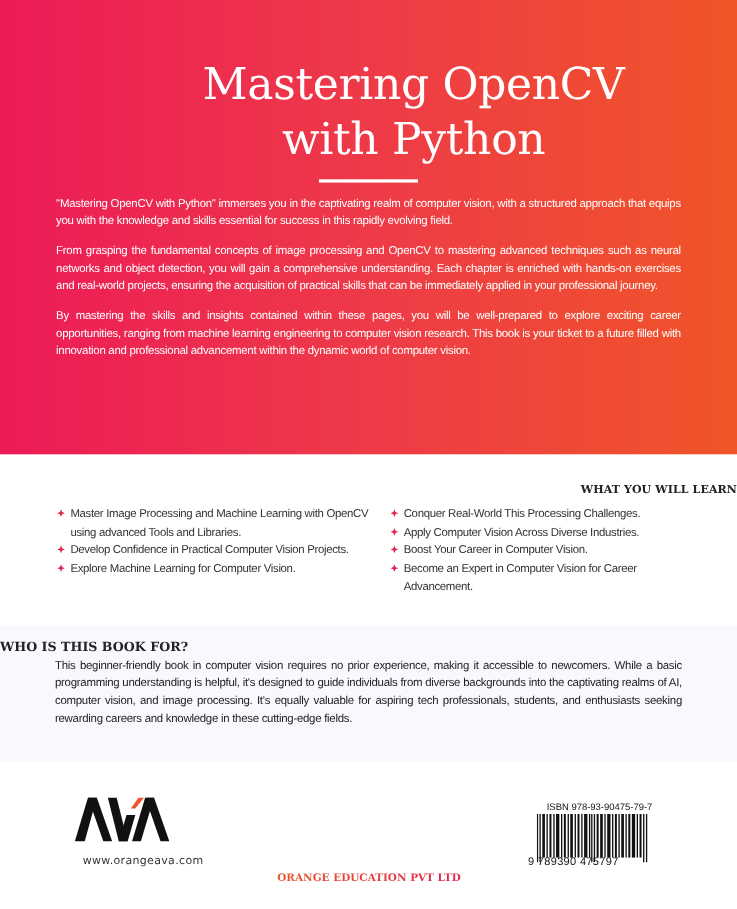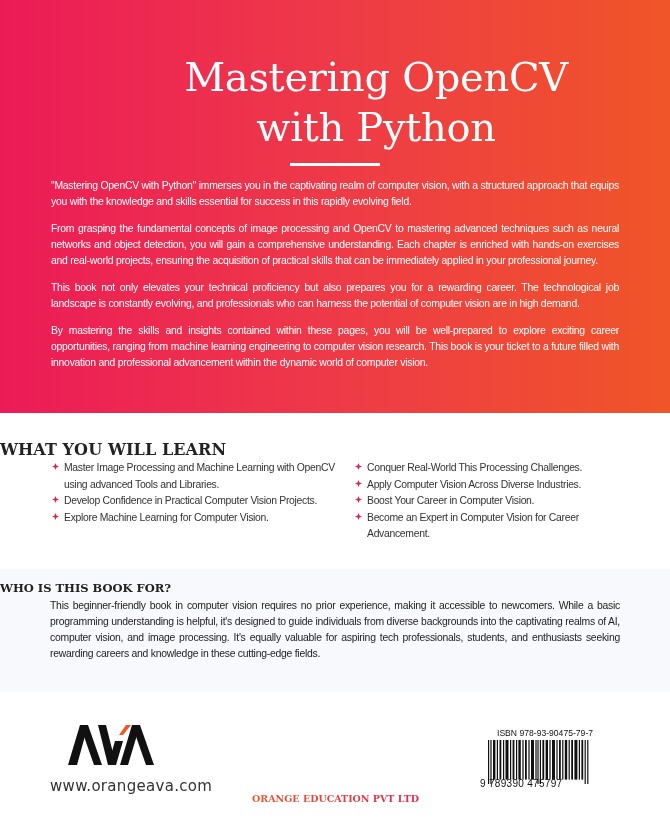--- a/index.html
+++ b/index.html
@@ -19,22 +19,22 @@
     position: absolute; left: 290px; top: 163px; width: 90px; height: 3px; background: #fff;
   }
   .hero-body {
     position: absolute; left: 51px; top: 178px; width: 568px;
     color: #fff; font-size: 10.4px; line-height: 16px; text-align: justify;
     letter-spacing: -0.25px;
   }
   .hero-body p { margin-bottom: 11px; }
 
   .learn-title {
-    position: absolute; left: 0; top: 440px; width: 670px; text-align: left;
-    font-family: "DejaVu Serif", serif; font-weight: bold; font-size: 16px; color: #222;
+    position: absolute; left: 0; top: 440px; width: 670px; text-align: right;
+    font-family: "DejaVu Serif", serif; font-weight: bold; font-size: 10px; color: #222;
     letter-spacing: 0.1px;
   }
   .learn-col {
     position: absolute; top: 460px; list-style: none;
     font-size: 10.4px; line-height: 16.6px; color: #333; letter-spacing: -0.3px;
   }
   .learn-col.left { left: 50px; width: 300px; }
   .learn-col.right { left: 353px; width: 285px; }
   .learn-col li { position: relative; padding-left: 14px; }
   .bullet {
@@ -49,21 +49,21 @@
     font-family: "DejaVu Serif", serif; font-weight: bold; font-size: 11.5px; color: #222;
   }
   .who-body {
     position: absolute; left: 50px; top: 598px; width: 570px;
     font-size: 10.4px; line-height: 16px; text-align: justify; color: #222; letter-spacing: -0.25px;
   }
 
   .logo { position: absolute; left: 68px; top: 725px; width: 86px; height: 40px; }
   .website {
     position: absolute; left: 50px; top: 777px; width: 135px; text-align: right;
-    font-family: "DejaVu Sans", sans-serif; font-size: 15px; color: #333; letter-spacing: 0.3px;
+    font-family: "DejaVu Sans", sans-serif; font-size: 10px; color: #333; letter-spacing: 0.3px;
   }
   .publisher {
     position: absolute; left: 248px; top: 753px; width: 175px; text-align: center;
     font-family: "DejaVu Serif", serif; font-weight: bold; font-size: 9.5px;
     background: linear-gradient(90deg, #e9572c, #e0254d);
     -webkit-background-clip: text; background-clip: text; color: transparent; margin-top: 40px;
   }
   .isbn {
     position: absolute; left: 480px; top: 728px; width: 120px; font-size: 8.6px;
     color: #111; font-family: "Liberation Sans", sans-serif; margin-left: 17px;
@@ -79,21 +79,20 @@
 
 <div class="hero">
   <h1 class="title">
     <span>Mastering OpenCV</span><br>
     <span>with Python</span>
   </h1>
   <div class="title-rule"></div>
   <div class="hero-body">
     <p>"Mastering OpenCV with Python" immerses you in the captivating realm of computer vision, with a structured approach that equips you with the knowledge and skills essential for success in this rapidly evolving field.</p>
     <p>From grasping the fundamental concepts of image processing and OpenCV to mastering advanced techniques such as neural networks and object detection, you will gain a comprehensive understanding. Each chapter is enriched with hands-on exercises and real-world projects, ensuring the acquisition of practical skills that can be immediately applied in your professional journey.</p>
-    <p>This book not only elevates your technical proficiency but also prepares you for a rewarding career. The technological job landscape is constantly evolving, and professionals who can harness the potential of computer vision are in high demand.</p>
     <p>By mastering the skills and insights contained within these pages, you will be well-prepared to explore exciting career opportunities, ranging from machine learning engineering to computer vision research. This book is your ticket to a future filled with innovation and professional advancement within the dynamic world of computer vision.</p>
   </div>
 </div>
 
 <h2 class="learn-title">WHAT YOU WILL LEARN</h2>
 <ul class="learn-col left">
   <li><svg class="bullet" viewBox="0 0 10 10">
         <path d="M5 0 L6.4 3.6 L10 5 L6.4 6.4 L5 10 L3.6 6.4 L0 5 L3.6 3.6 Z" fill="#e0254d"></path>
       </svg><span>Master Image Processing and Machine Learning with OpenCV using advanced Tools and Libraries.</span></li>
   <li><svg class="bullet" viewBox="0 0 10 10">

